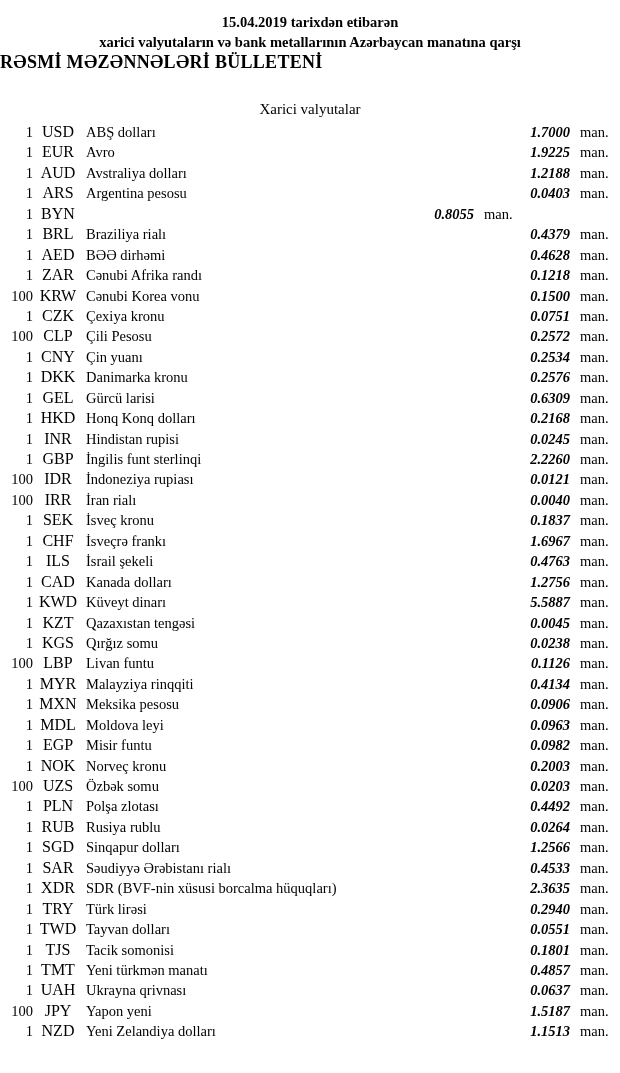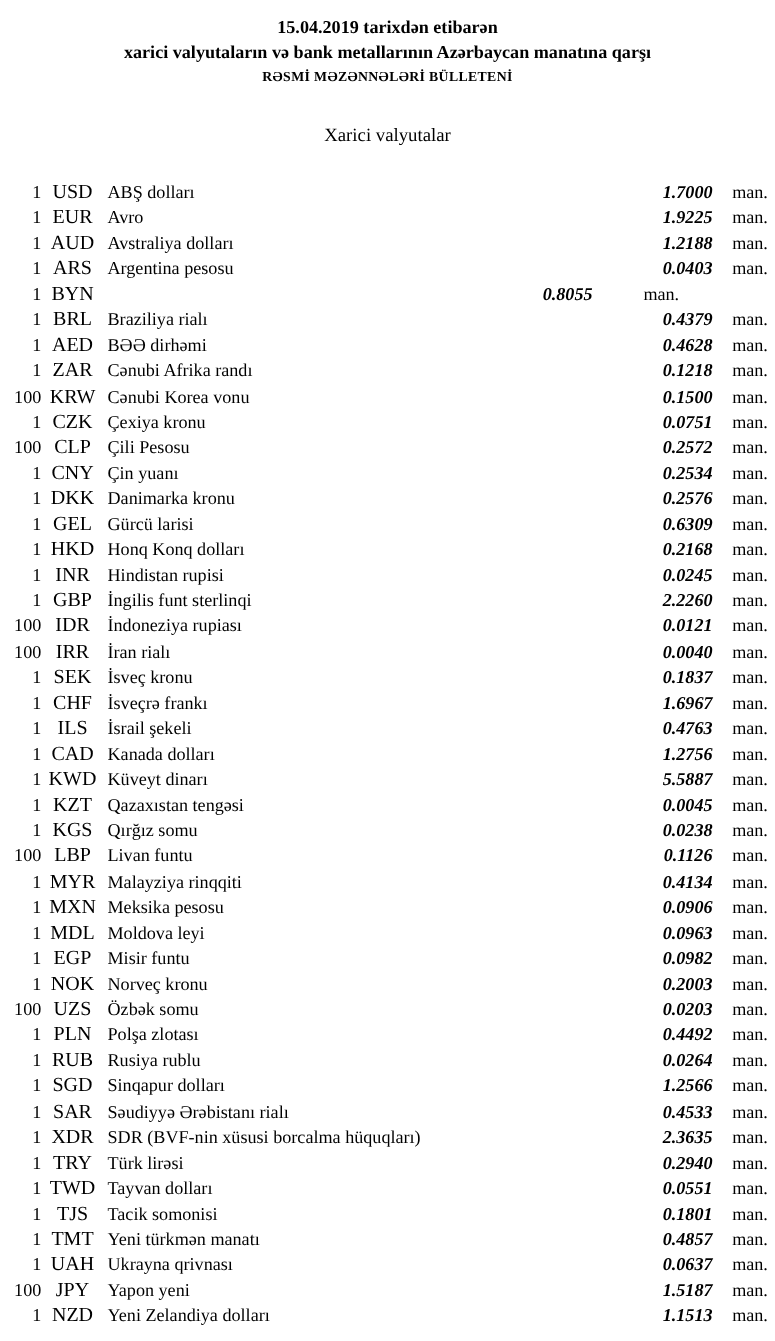--- a/index.html
+++ b/index.html
@@ -33,23 +33,23 @@
     line-height: 20px;
     margin-top: 4px;
   }
   .hdr-subtitle {
     text-align: center;
     font-weight: bold;
     font-size: 14.5px;
     line-height: 20px;
   }
   .hdr-bulletin {
-    text-align: center;
+    text-align: left;
     font-weight: bold;
-    font-size: 11px;
+    font-size: 18px;
     line-height: 21px;
     letter-spacing: 0.3px;
   }
   .section-title {
     text-align: center;
     font-weight: normal;
     font-size: 15px;
     line-height: 19px;
     margin-top: 27px;
     margin-bottom: 3px;
@@ -80,23 +80,22 @@
     white-space: nowrap;
     overflow: hidden;
   }
   .rate-cell {
     text-align: right;
     font-weight: bold;
     font-style: italic;
     padding-right: 4px;
   }
   .unit-cell {
-    text-align: center;
+    text-align: left;
     padding-left: 6px;
-    margin-top: 22px;
   }
 </style>
 </head>
 <body>
 
 <div class="page">
   <div class="hdr-date">15.04.2019 tarixdən etibarən</div>
   <div class="hdr-subtitle">xarici valyutaların və bank metallarının Azərbaycan manatına qarşı</div>
   <div class="hdr-bulletin">RƏSMİ MƏZƏNNƏLƏRİ BÜLLETENİ</div>
 

